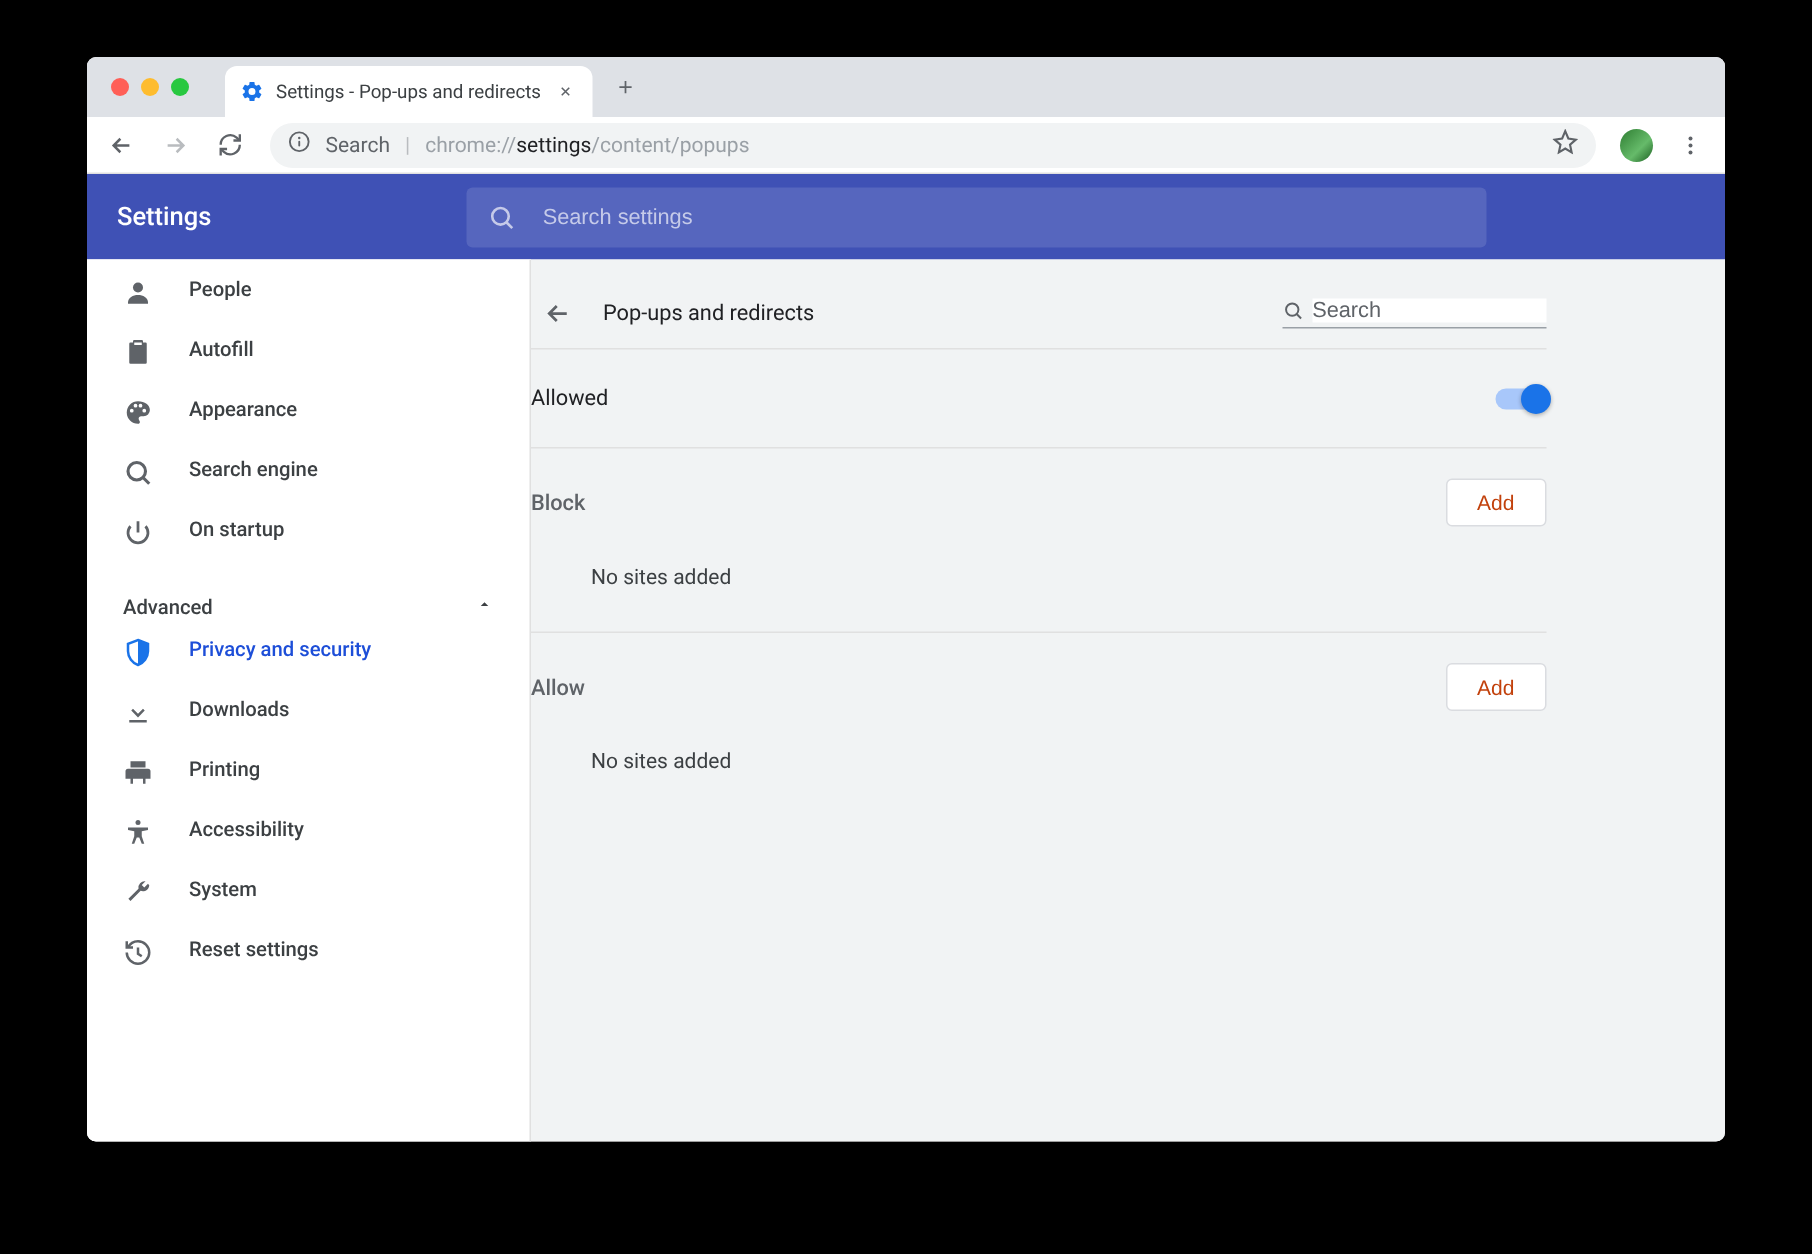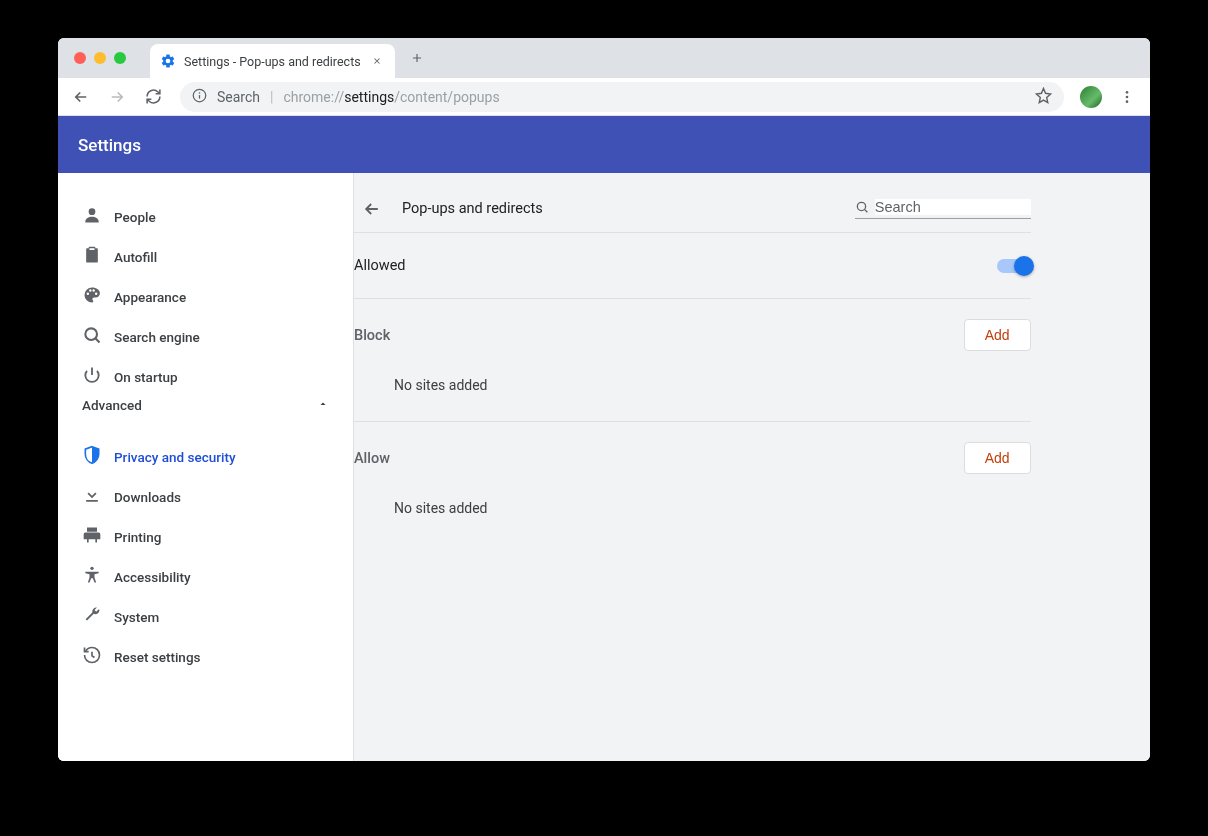--- a/index.html
+++ b/index.html
@@ -166,23 +166,23 @@
     .sidebar {
       width: 296px;
       background:#fff;
       border-right: 1px solid #e0e0e0;
       overflow-y:auto;
       padding-top: 12px;
     }
     .sidebar-item {
       height: 40px;
       display:flex;
-      align-items:flex-end;
+      align-items:flex-start;
       padding: 0 24px;
-      gap: 12px;
+      gap: 24px;
       font-size: 13.5px;
       color:#3c4043;
       font-weight: 500;
       cursor:pointer;
     }
     .sidebar-item .icon { width: 20px; height:20px; display:flex;align-items:center;justify-content:center; color:#5f6368;}
     .sidebar-item.selected { color:#1d4ed8; }
     .sidebar-item.selected .icon { color:#1a73e8; }
     .sidebar-section {
       height: 40px;
@@ -366,20 +366,27 @@
       <svg width="16" height="16" viewBox="0 0 24 24" fill="currentColor">
           <circle cx="12" cy="5" r="2"></circle>
           <circle cx="12" cy="12" r="2"></circle>
           <circle cx="12" cy="19" r="2"></circle>
         </svg>
     </div>
   </div>
 
   <div class="settings-header">
     <div class="settings-title">Settings</div>
+    <div class="search-settings">
+      <svg width="20" height="20" viewBox="0 0 24 24" fill="none" stroke="currentColor" stroke-width="2.2">
+          <circle cx="11" cy="11" r="7"></circle>
+          <path d="M21 21l-5-5"></path>
+        </svg>
+      <input type="text" placeholder="Search settings" style="">
+    </div>
   </div>
 
   <div class="settings-body">
     <div class="sidebar">
 
       <div class="sidebar-item">
         <span class="icon">
             <svg width="20" height="20" viewBox="0 0 24 24" fill="currentColor">
               <circle cx="12" cy="8" r="4"></circle>
               <path d="M4 20c0-4 4-6 8-6s8 2 8 6v1H4z"></path>

